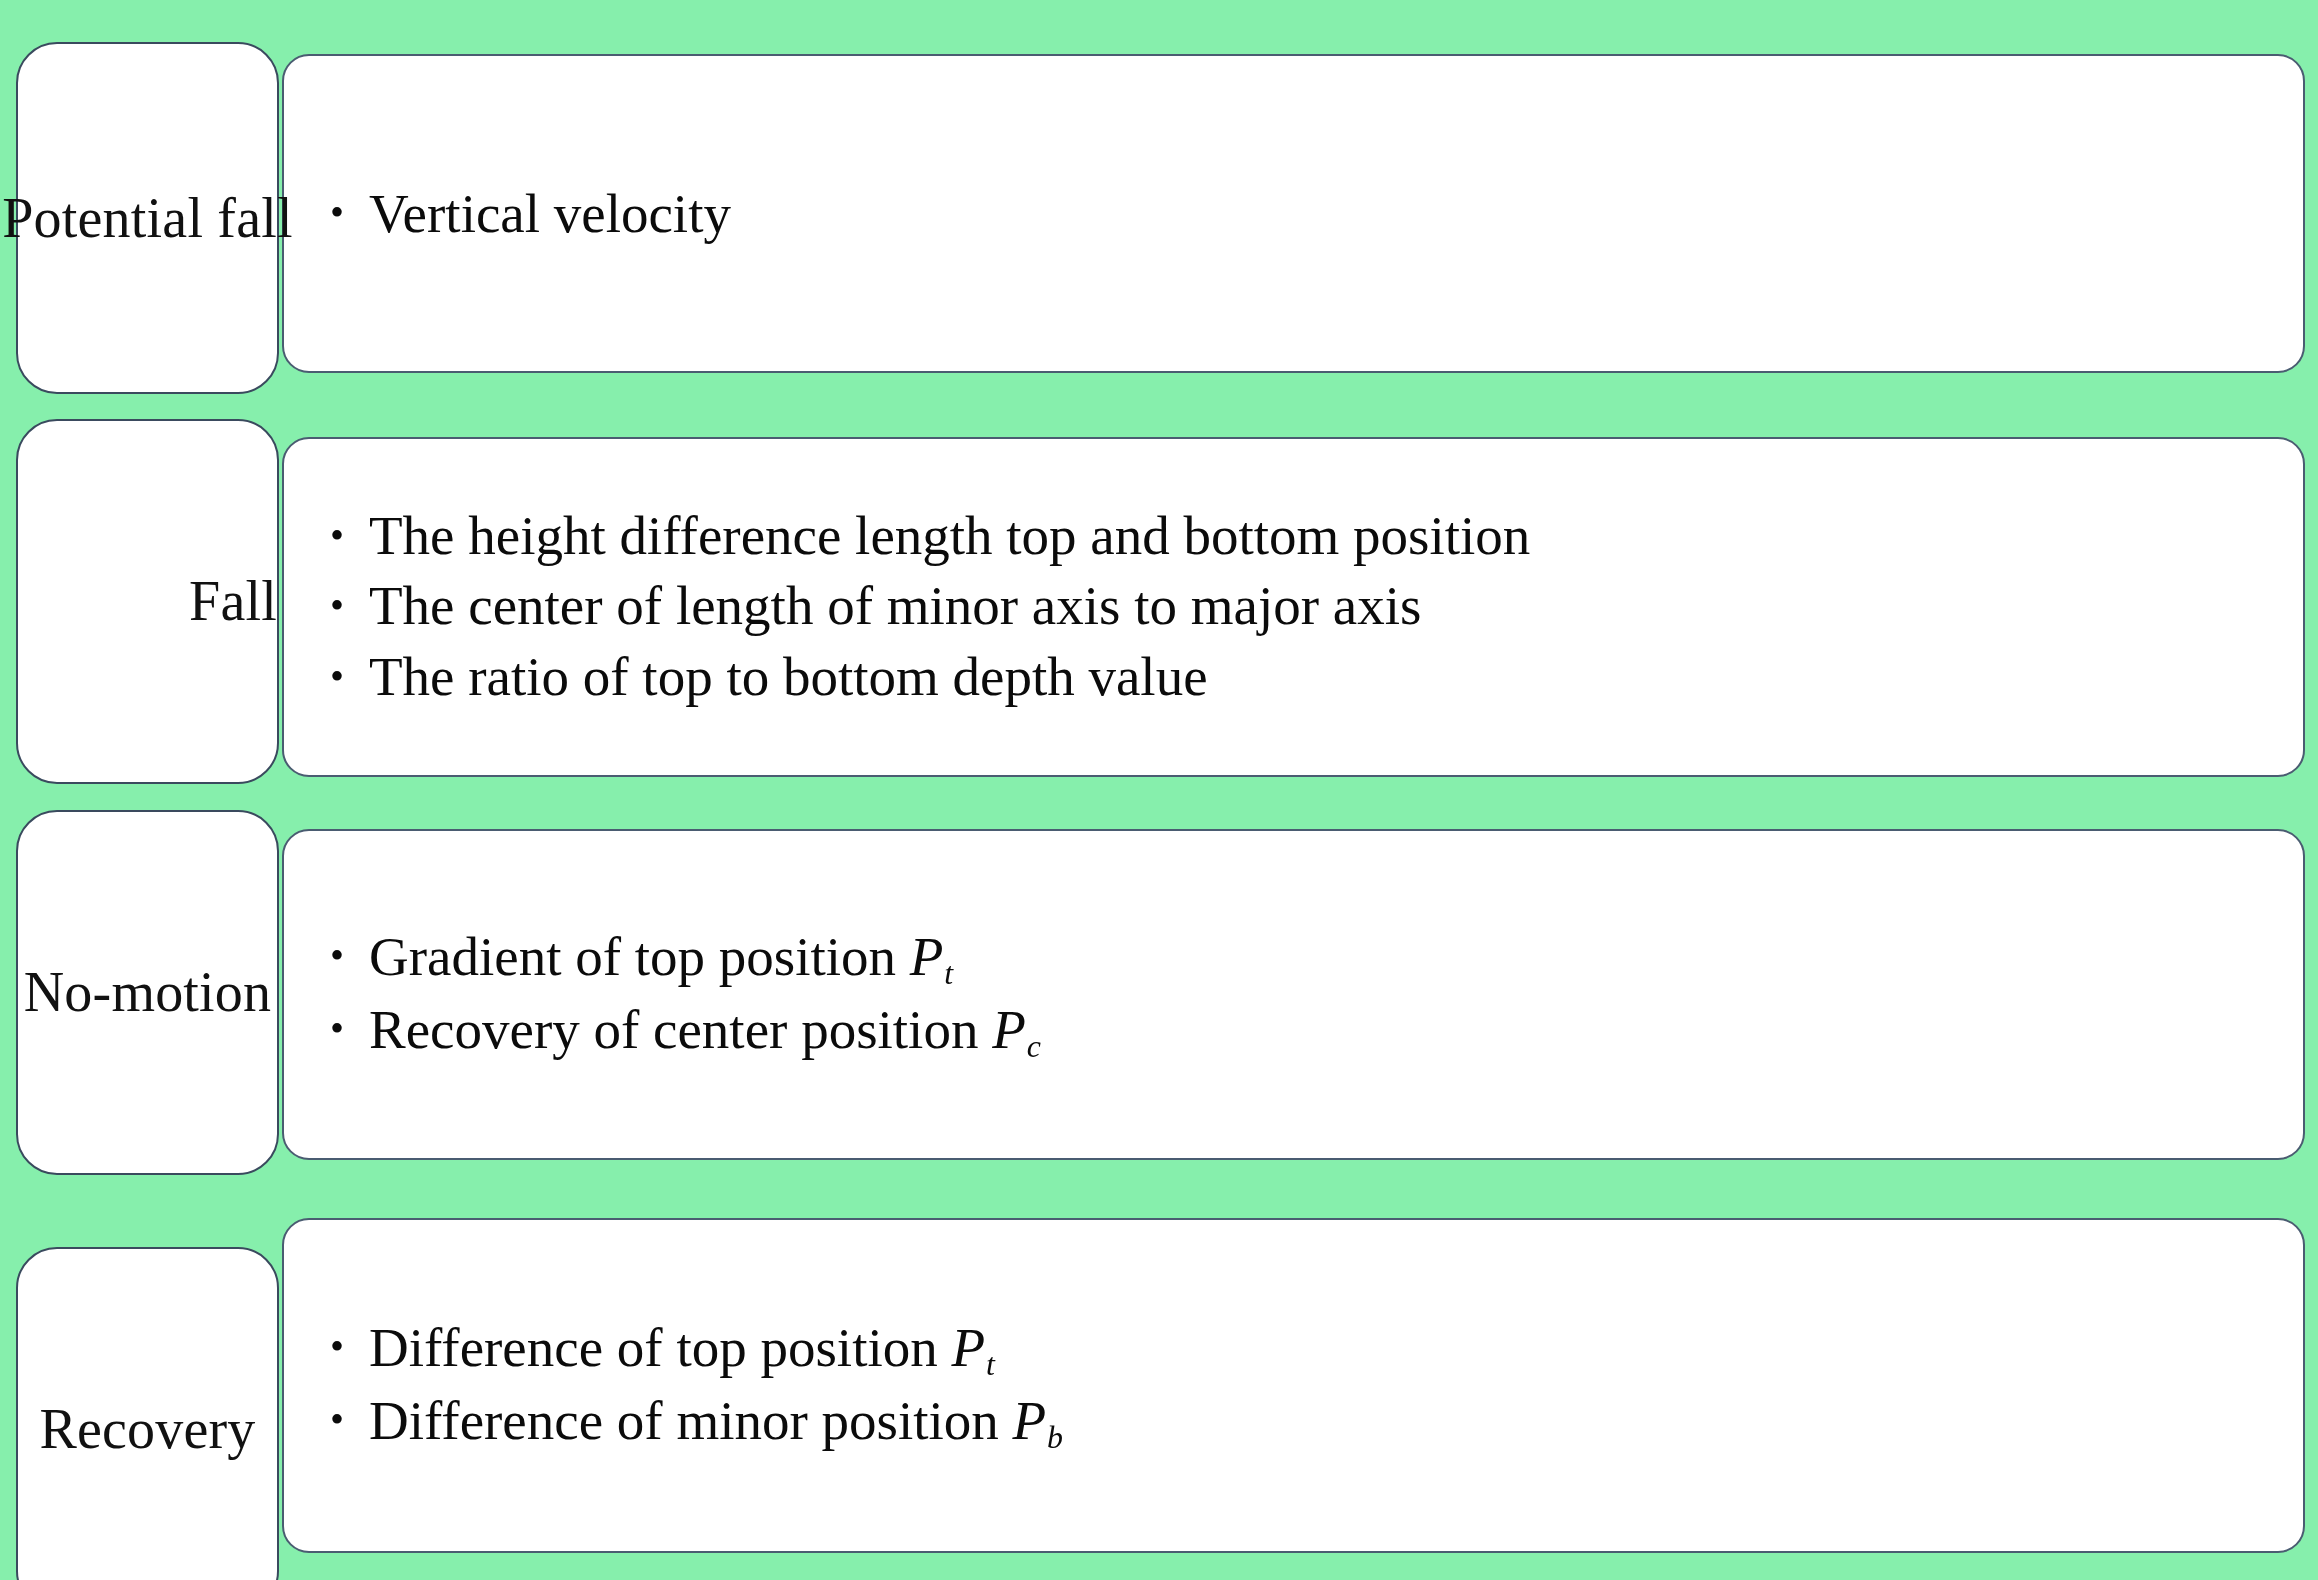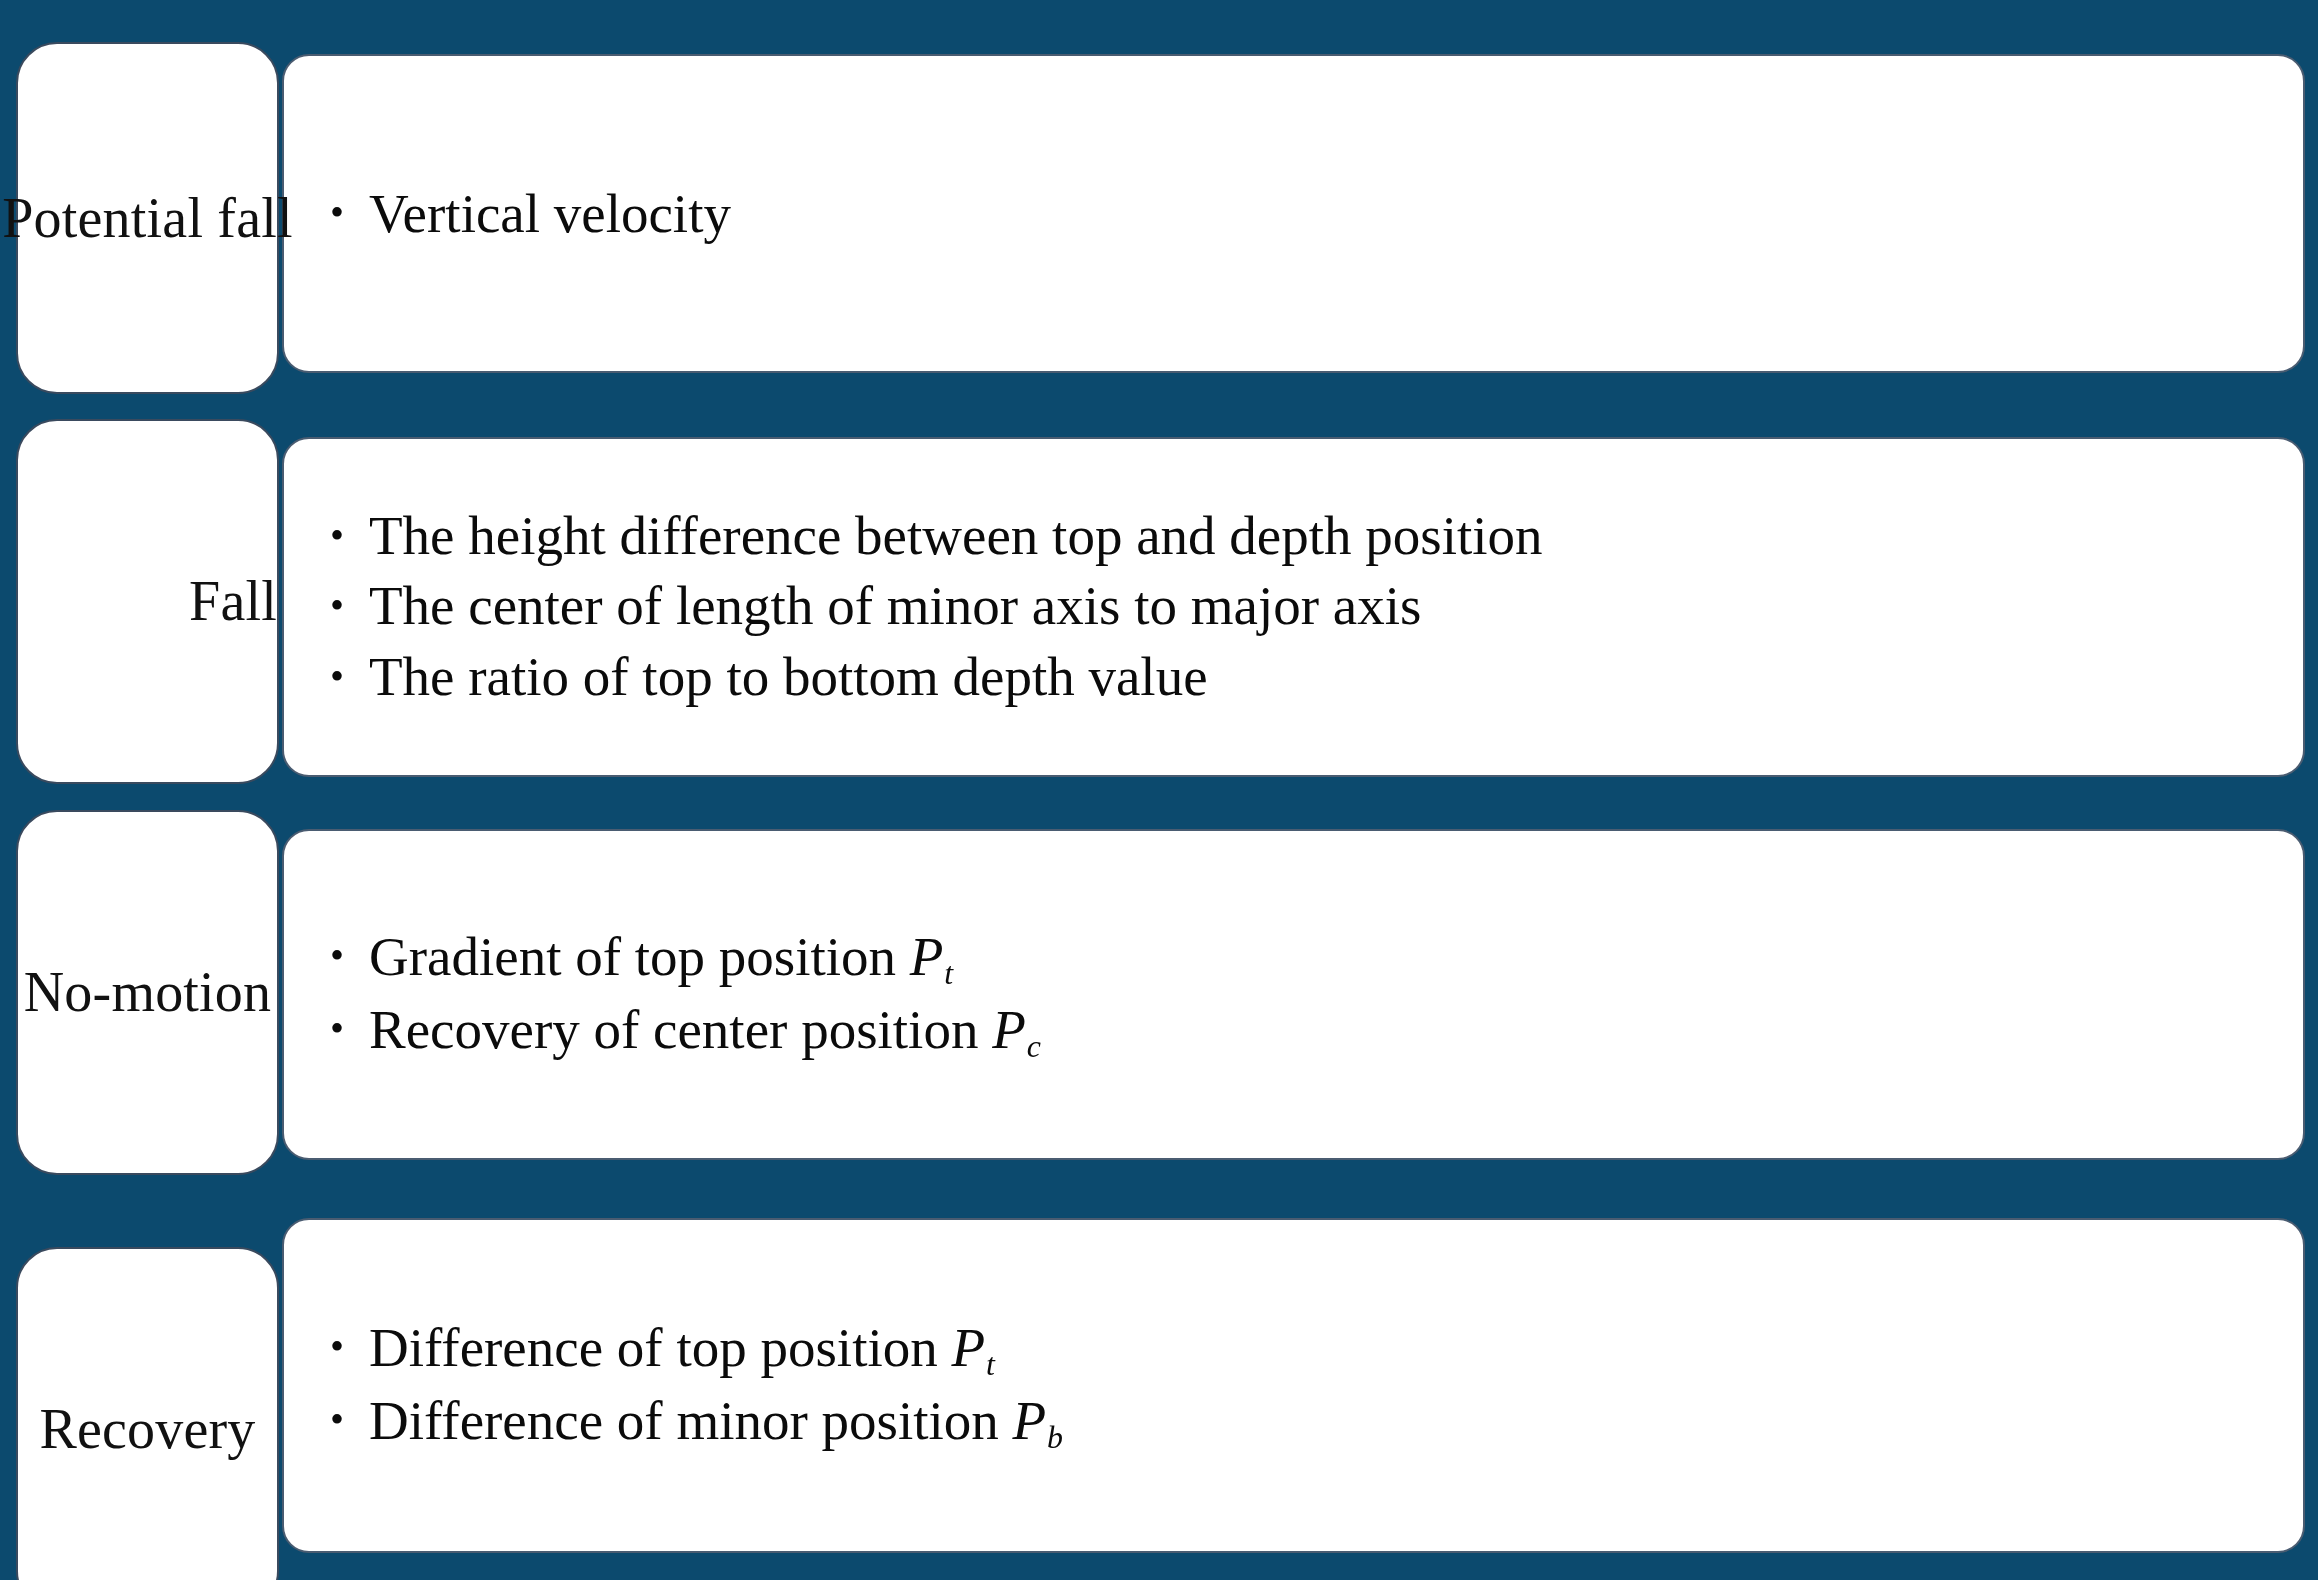--- a/index.html
+++ b/index.html
@@ -13,21 +13,21 @@
     height: 1580px;
     font-family: "Liberation Serif", "DejaVu Serif", serif;
     color: #000000;
     overflow: hidden;
   }
 
   #diagram {
     position: relative;
     width: 2319px;
     height: 1580px;
-    background: #0c4a6e;
+    background: #86efac;
   }
 
   
   .label-box {
     position: absolute;
     left: 16px;
     width: 263px;
     box-sizing: border-box;
     border: 2.7px solid #3a4a5e;
     border-radius: 41px;
@@ -128,21 +128,21 @@
         </li>
       </ul>
     </div>
     <div class="label-box" id="label-row-1" style="top: 419px; height: 365px; justify-content: flex-end;">
       <span class="label-text">Fall</span>
     </div>
     <div class="content-box" id="content-row-1" style="top: 437px; height: 340px;">
       <ul class="bullets">
         <li class="bullet-item">
           <span class="bullet-dot">•</span>
-          <span class="bullet-text">The height difference between top and depth position</span>
+          <span class="bullet-text">The height difference length top and bottom position</span>
         </li>
         <li class="bullet-item">
           <span class="bullet-dot">•</span>
           <span class="bullet-text">The center of length of minor axis to major axis</span>
         </li>
         <li class="bullet-item">
           <span class="bullet-dot">•</span>
           <span class="bullet-text">The ratio of top to bottom depth value</span>
         </li>
       </ul>

